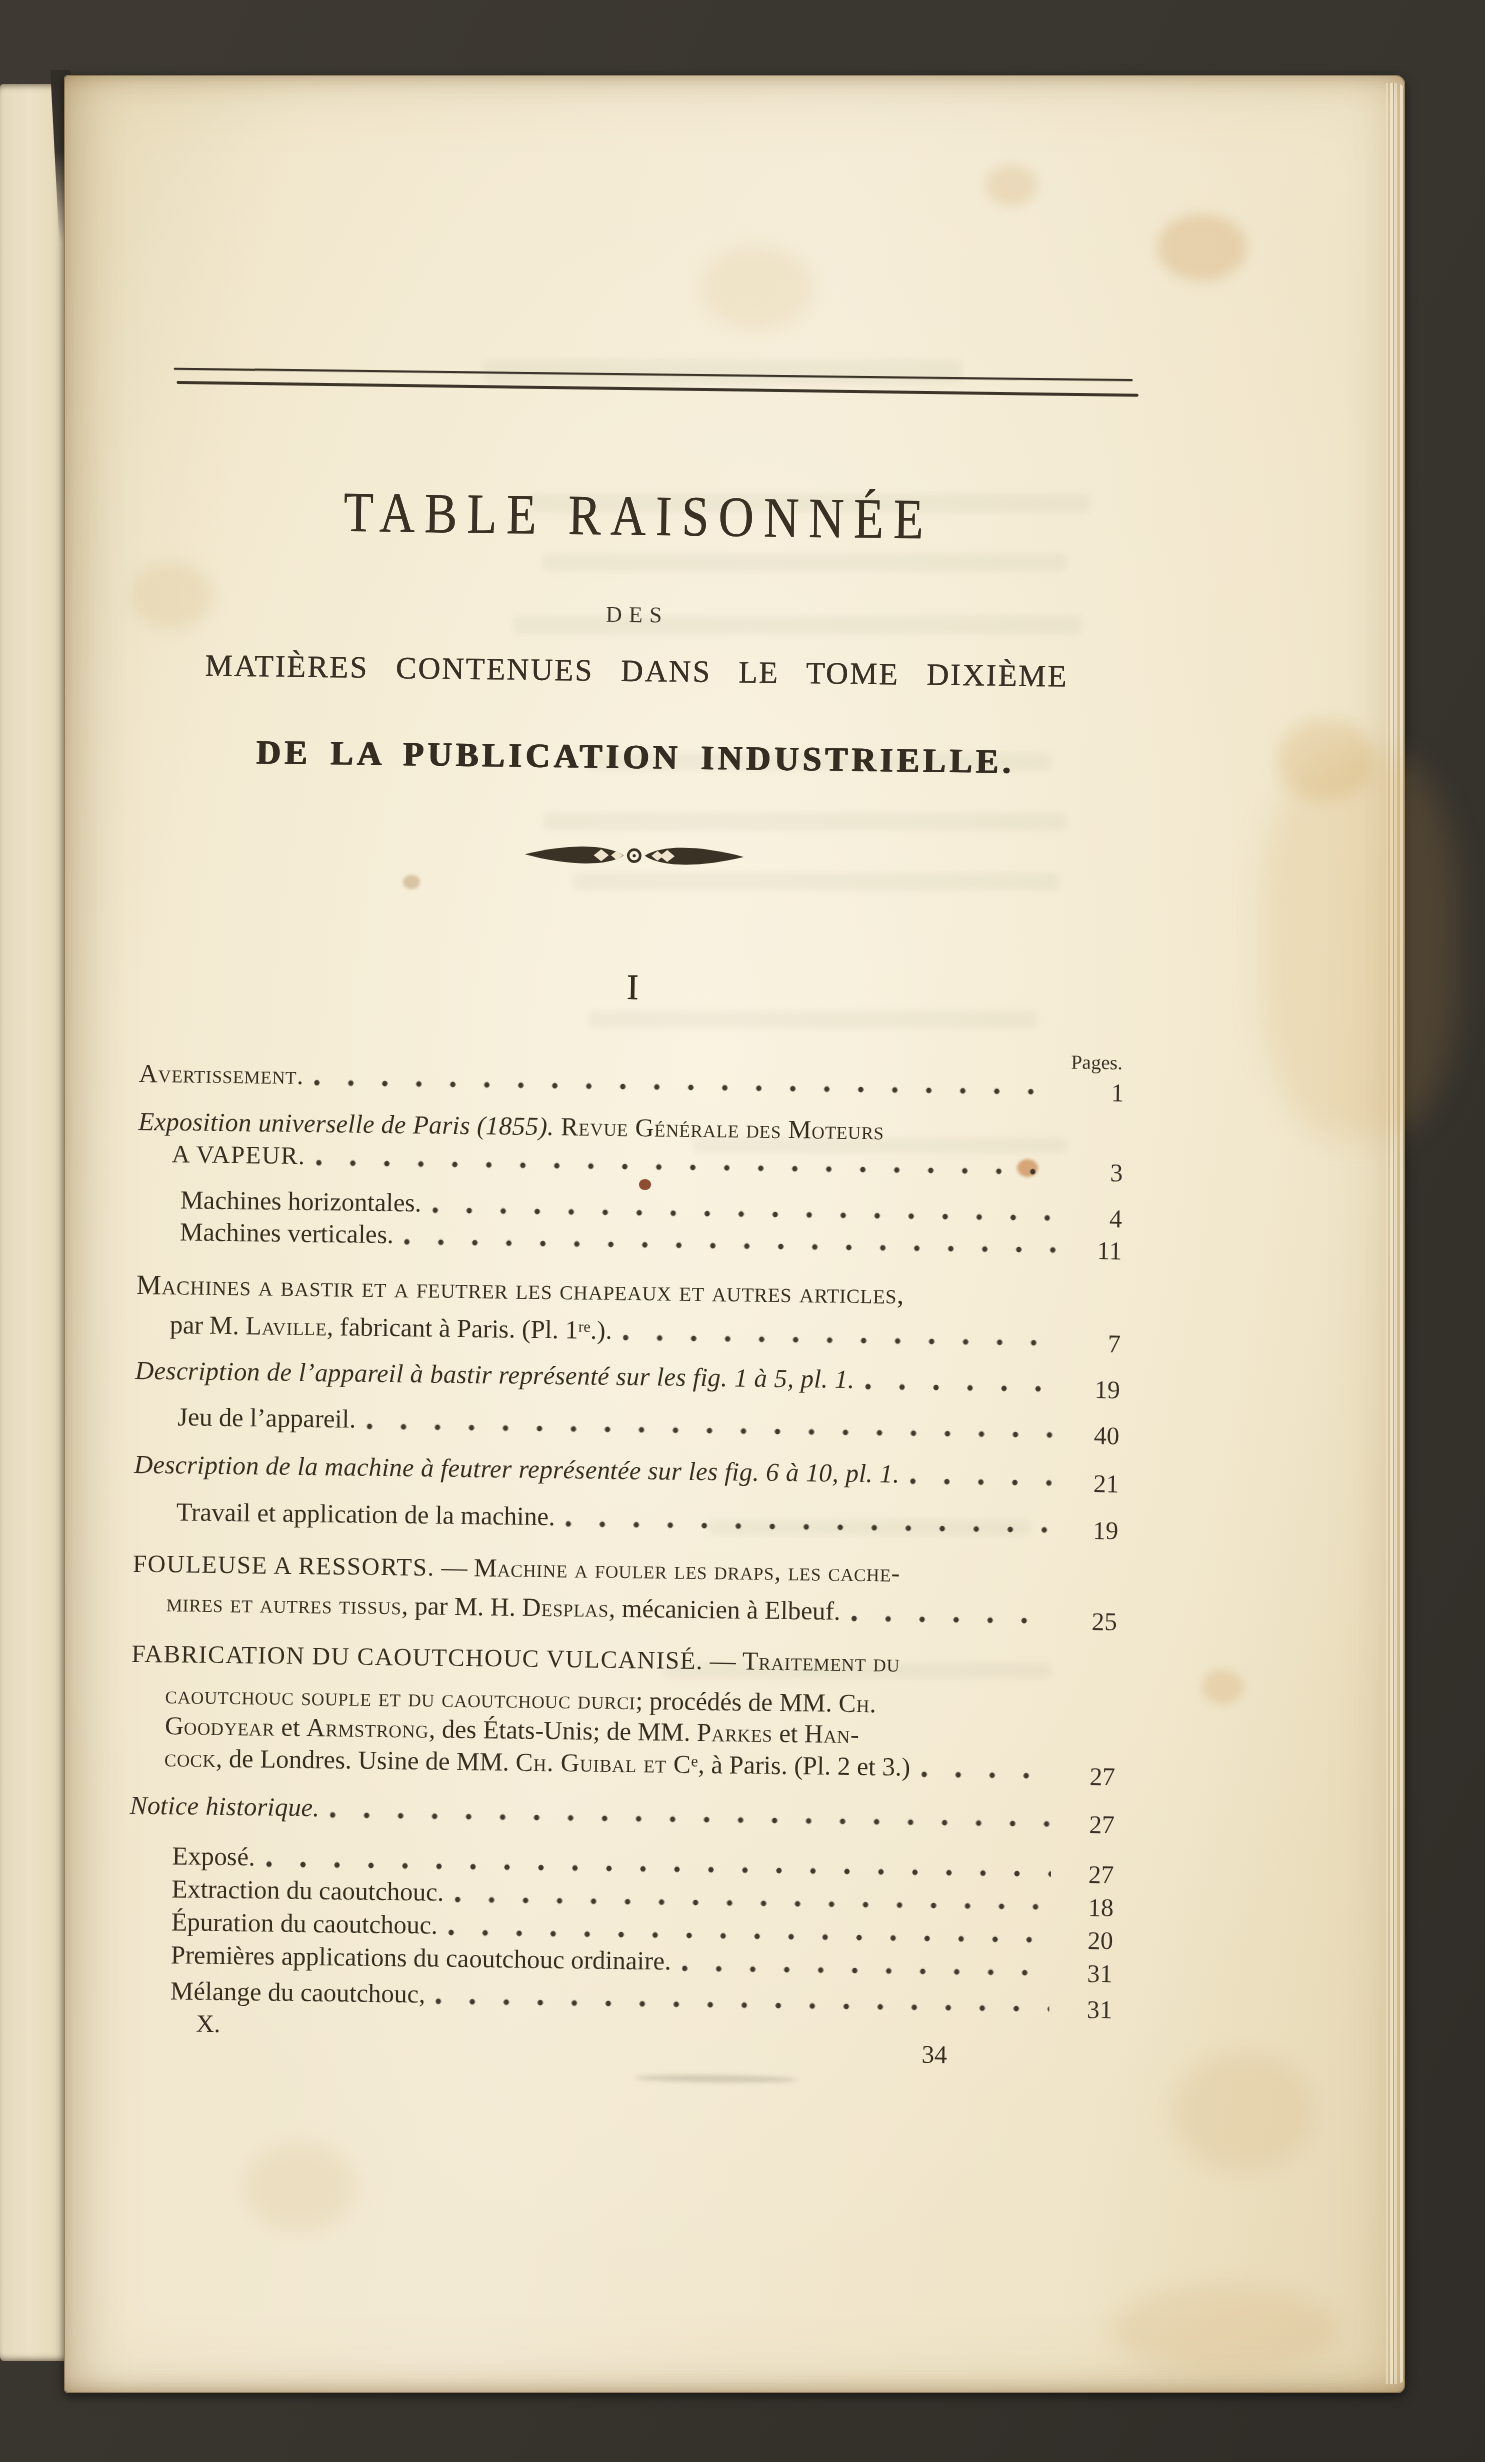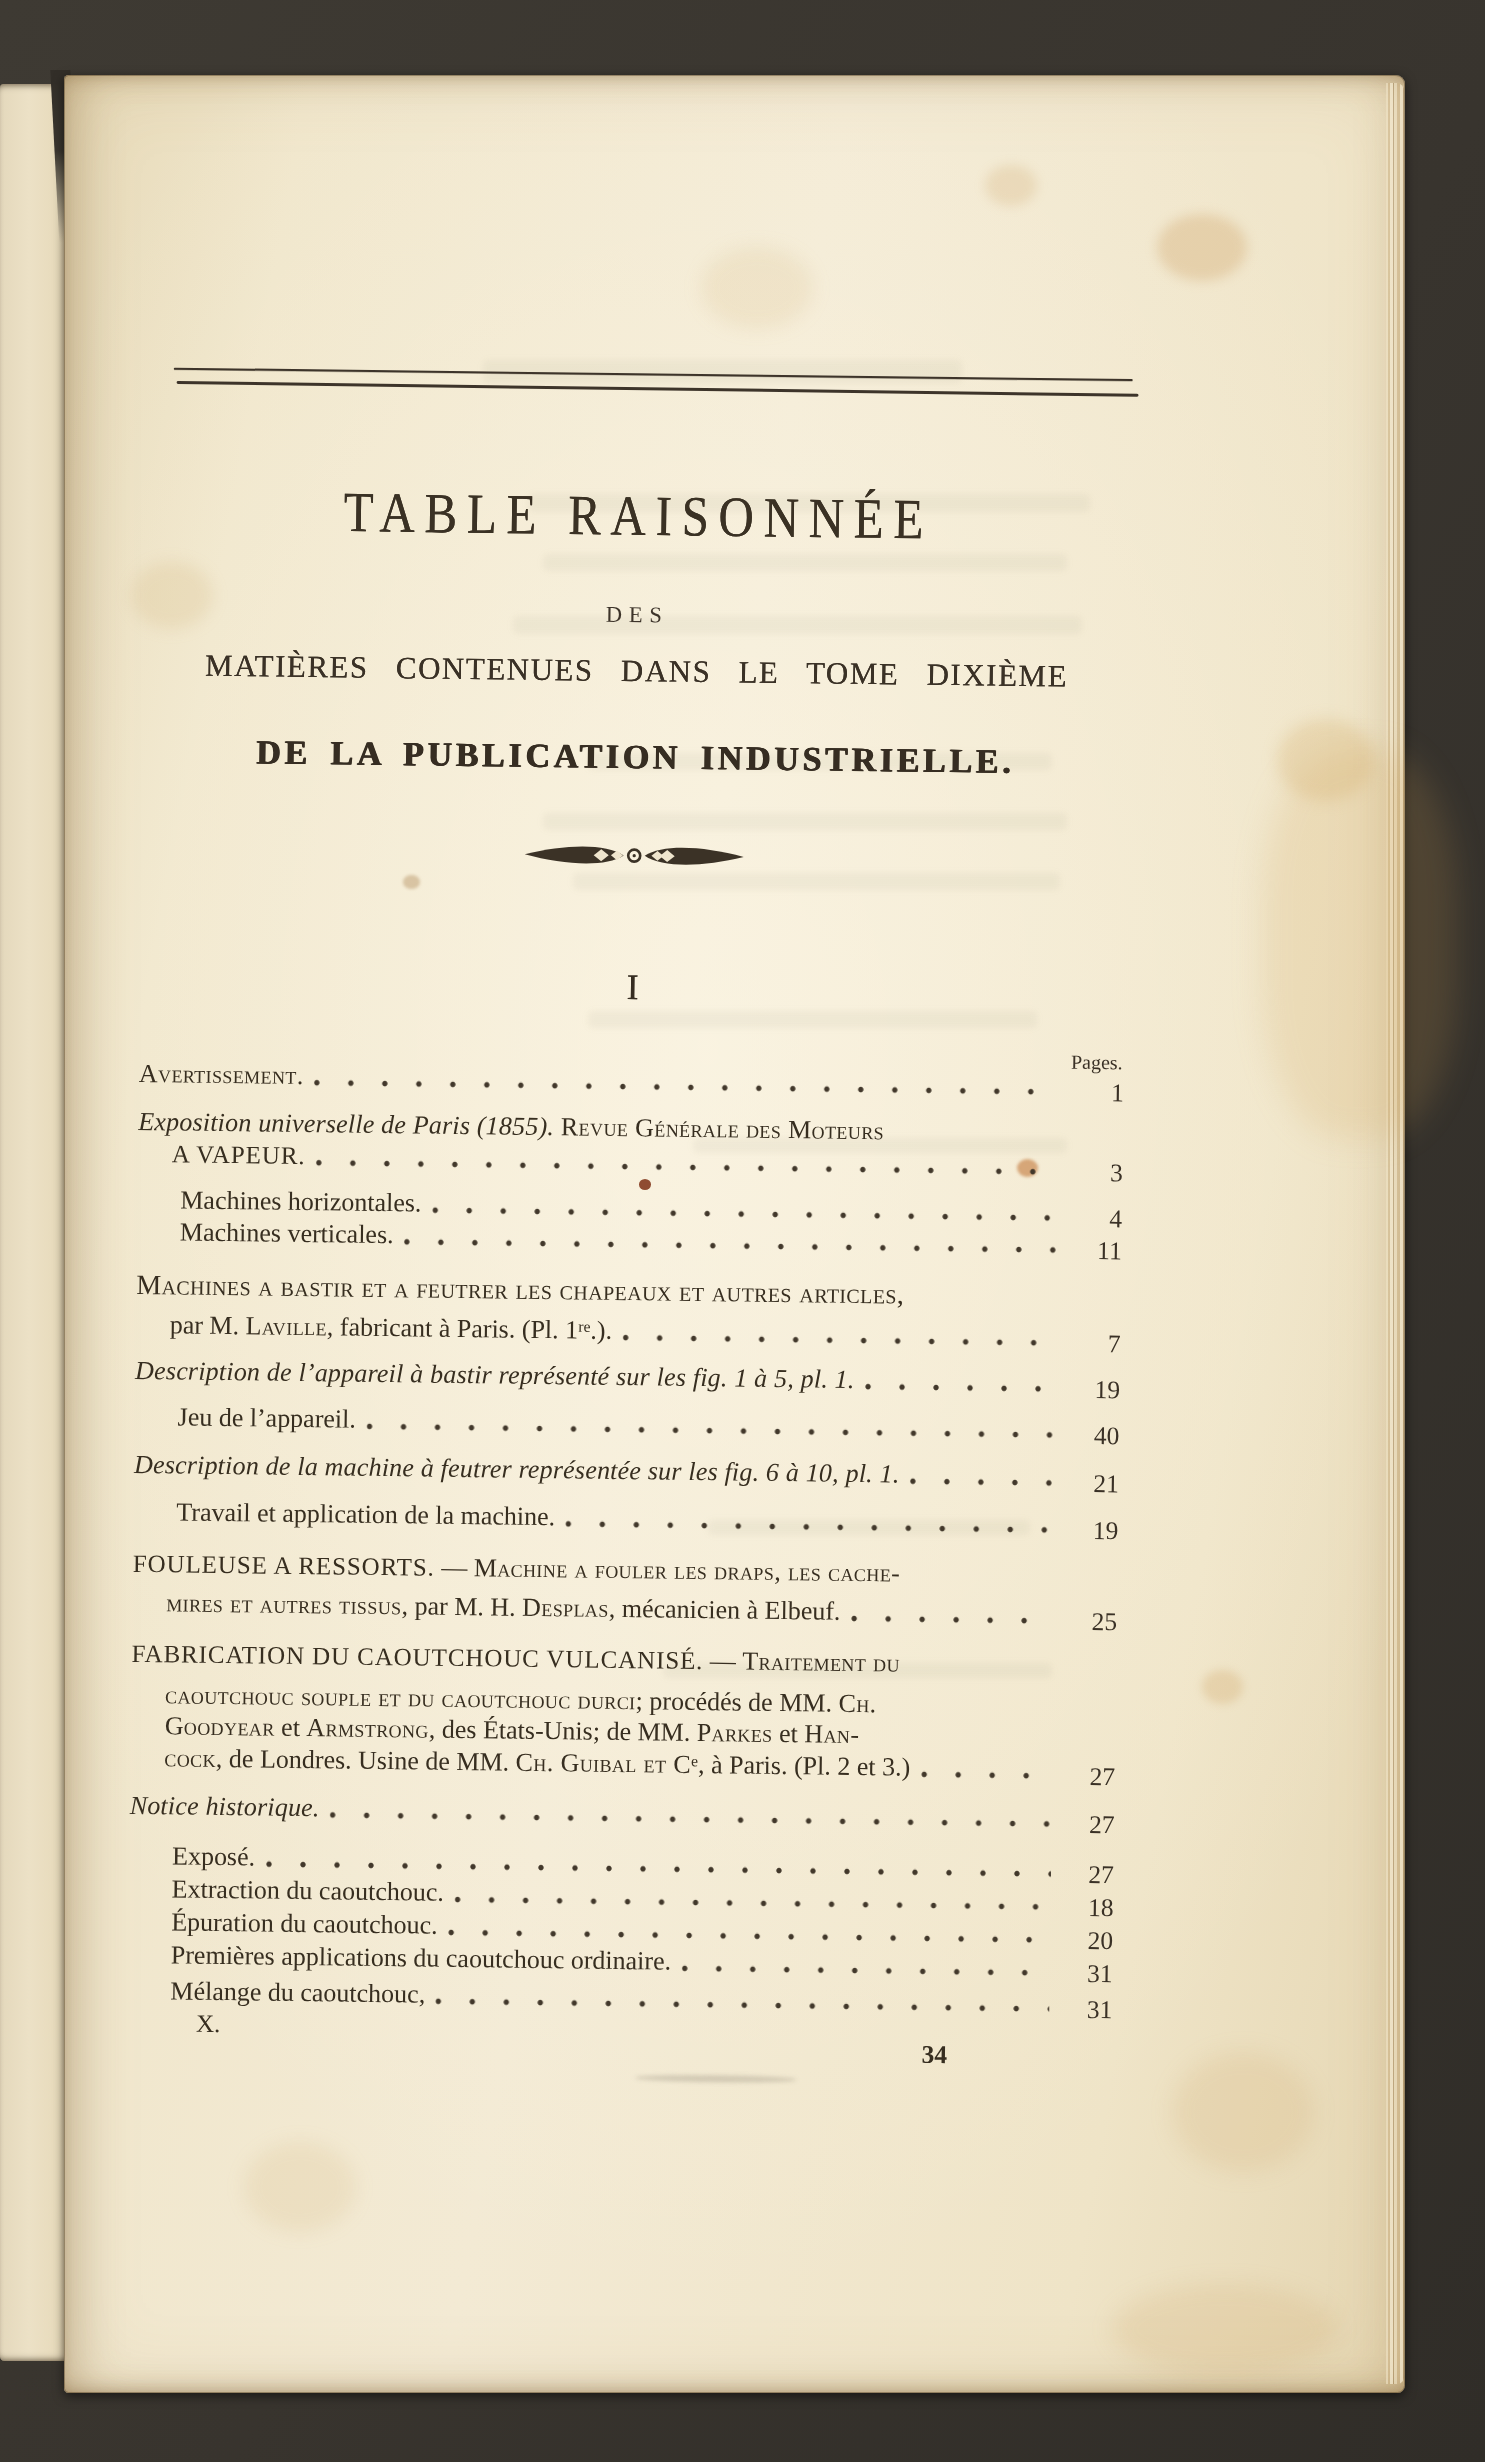--- a/index.html
+++ b/index.html
@@ -90,21 +90,21 @@
   }
   .row .pg{flex:0 0 57px;text-align:right;font-size:25.5px;position:relative;top:6.7px;color:#3a3126;white-space:nowrap;}
   .row.noleader{white-space:nowrap;display:block;}
   .in1{padding-left:34px;}
   .in2{padding-left:43px;}
   .sc{font-variant:small-caps;letter-spacing:0.4px;}
   .it{font-style:italic;letter-spacing:0.2px;}
   .caps{letter-spacing:0.9px;font-size:25px;}
   .sup{font-size:15.7px;vertical-align:6.7px;letter-spacing:0;}
   .sig{position:absolute;top:1657px;left:69px;font-size:25px;color:#372e20;}
-  .catch{position:absolute;top:1678px;left:795px;font-size:25.5px;color:#372e20;font-weight:bold;}
+  .catch{position:absolute;top:1678px;left:795px;font-size:25.5px;color:#372e20;}
   .smudge{position:absolute;top:1716px;left:509px;width:161px;height:6.7px;background:rgba(112,102,86,.25);filter:blur(2.2px);border-radius:50%;}
 </style>
 </head>
 <body>
 
 <div class="stage">
 
   <div class="facing-strip"></div>
   <div class="gutter-notch"></div>
 

